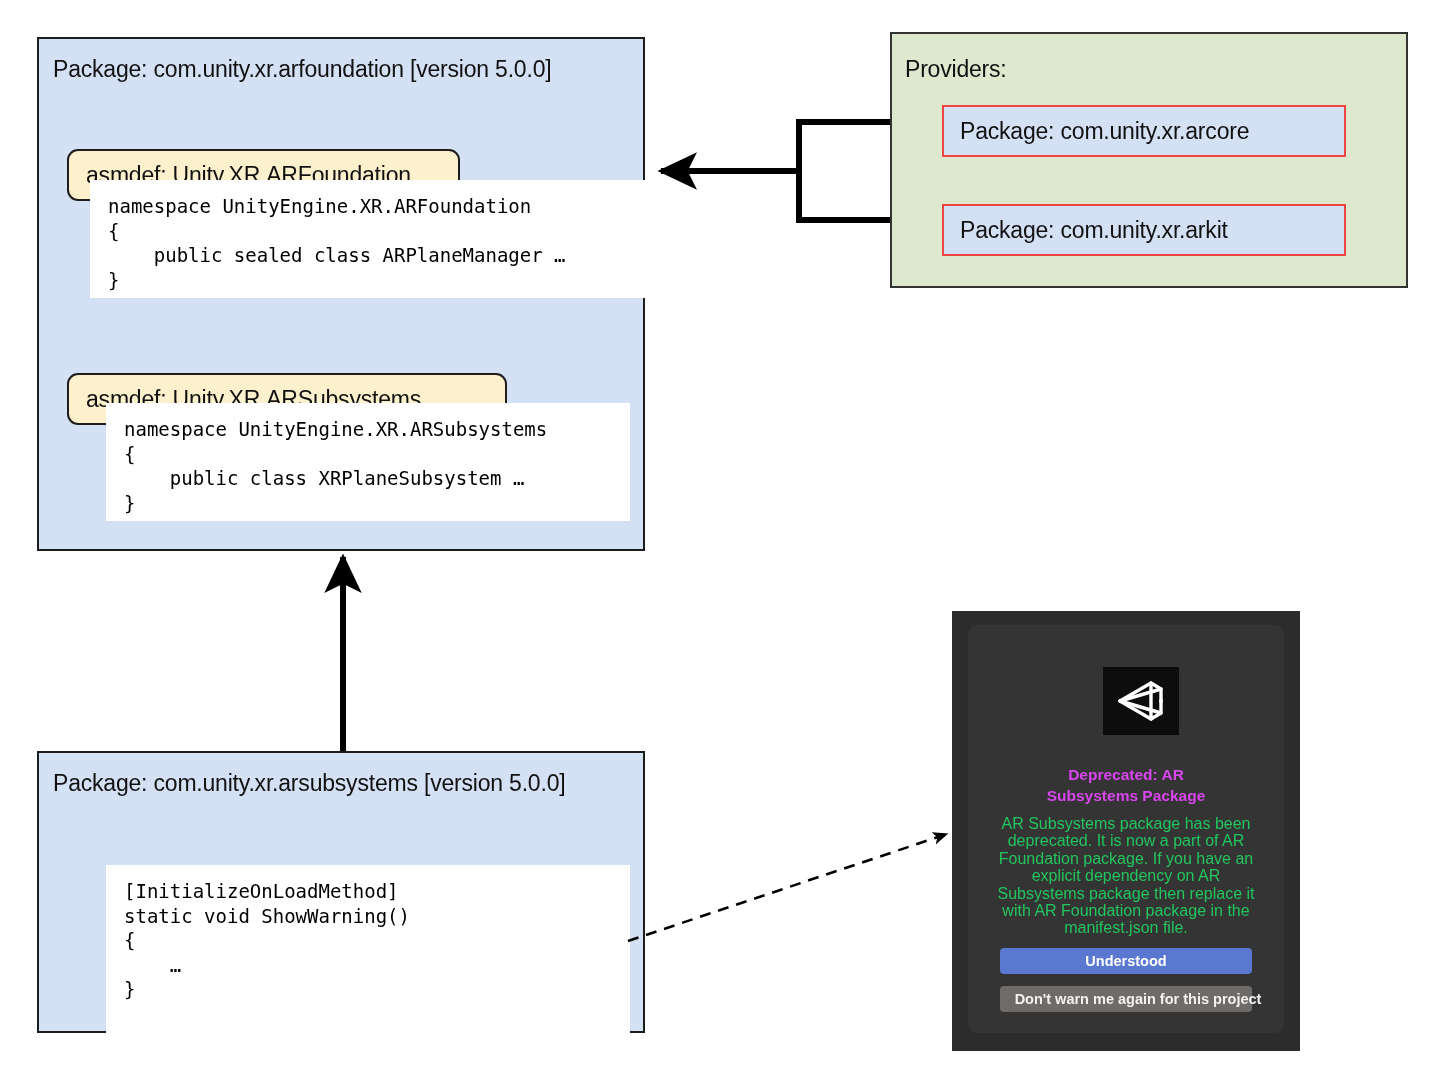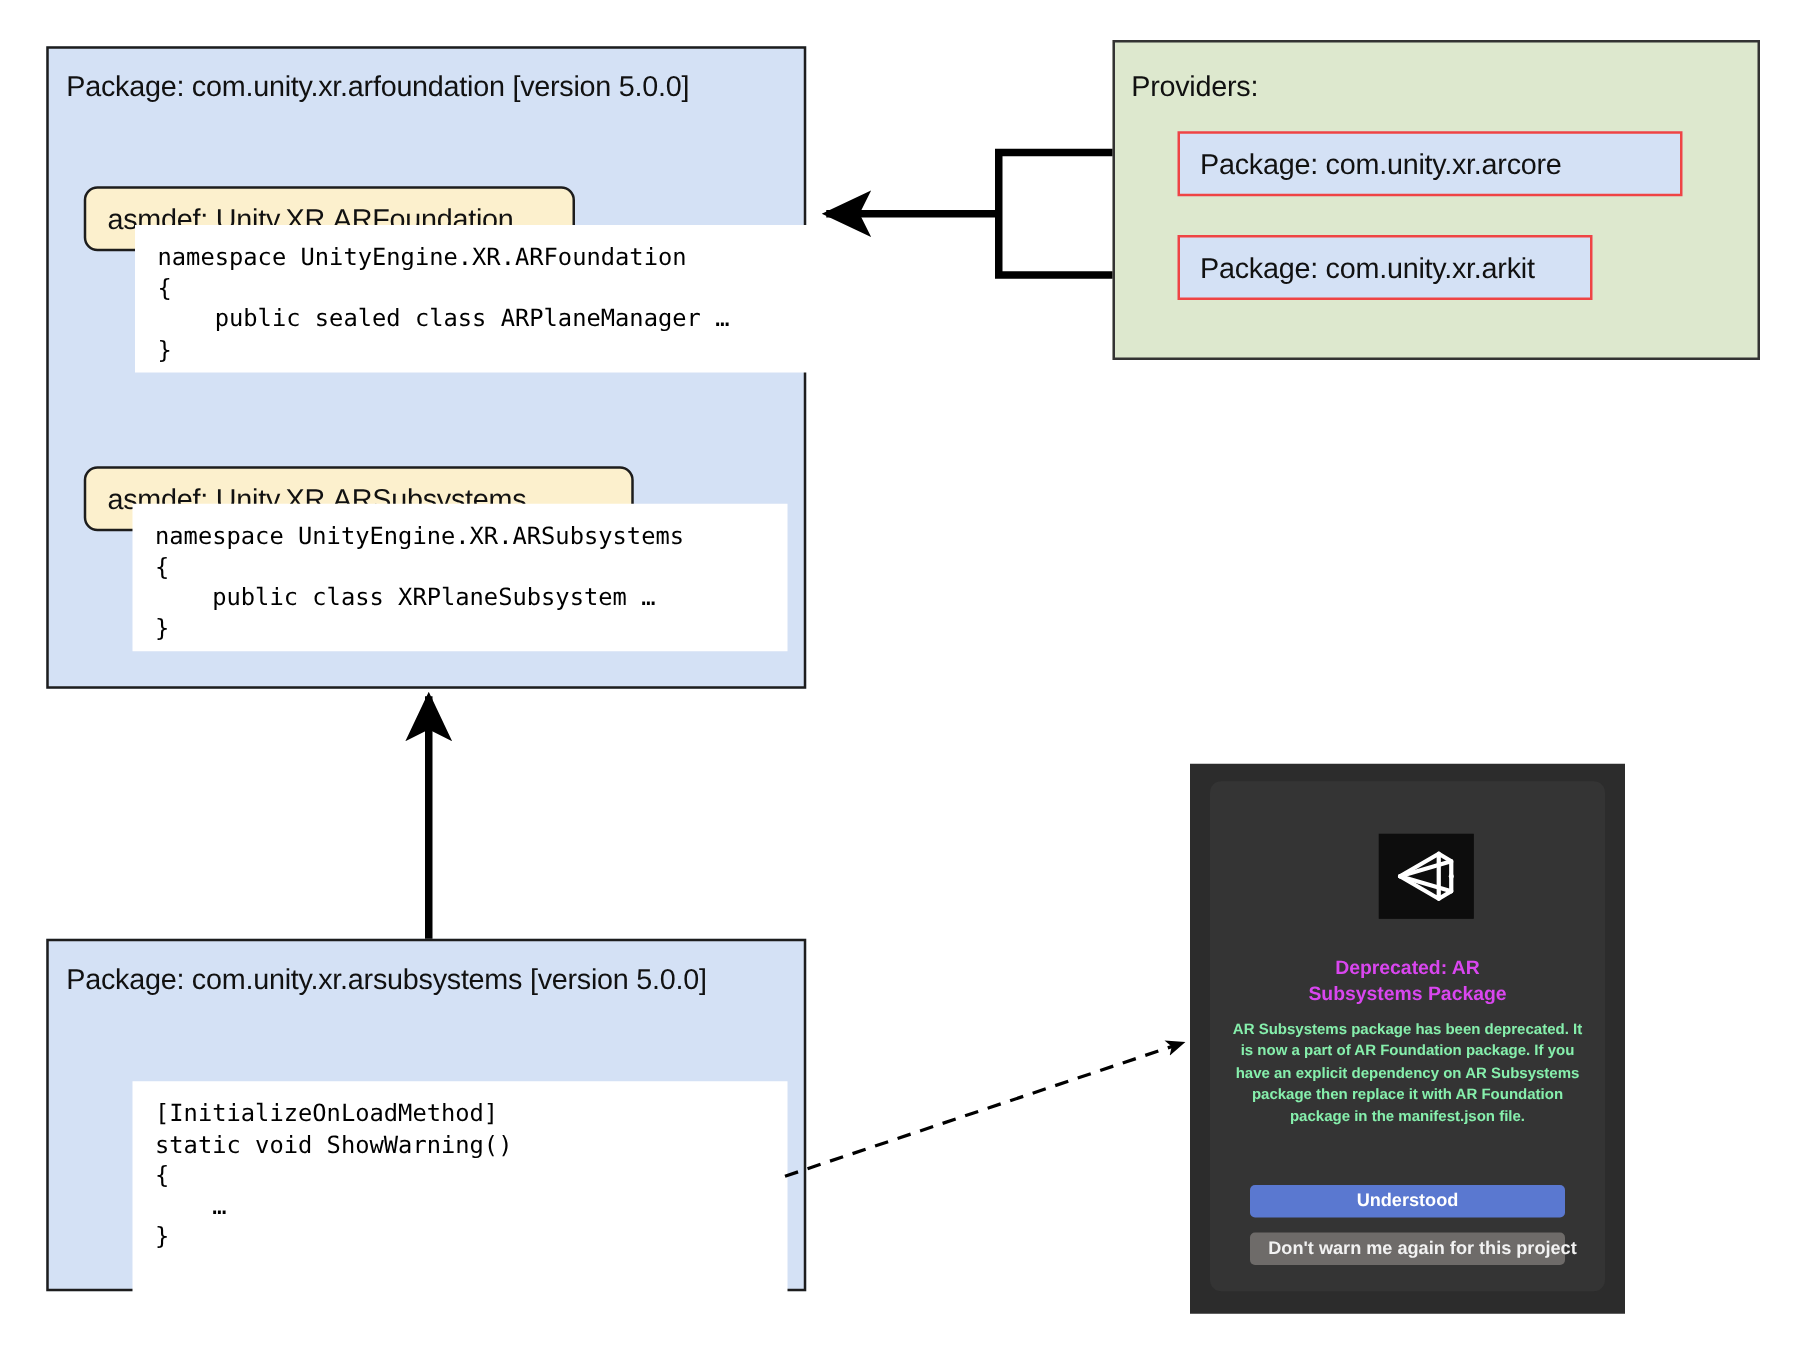--- a/index.html
+++ b/index.html
@@ -130,23 +130,23 @@
     font-weight: bold;
     color: #d946ef;
     line-height: 21px;
   }
   .dlg-body {
     position: absolute;
     left: 18px;
     top: 190px;
     width: 280px;
     text-align: center;
-    font-size: 12px;
-    font-weight: bold;
-    color: #86efac;
+    font-size: 16px;
+    font-weight: normal;
+    color: #22c55e;
     line-height: 17.4px;
   }
   .dlg-btn {
     position: absolute;
     left: 32px;
     width: 252px;
     height: 26px;
     border-radius: 4px;
     box-sizing: border-box;
     display: flex;
@@ -175,21 +175,21 @@
 <body>
 
 <div id="canvas">
 
   <div class="pkg-box" style="left:37px; top:37px; width:608px; height:514px;"></div>
 
   <div class="box-title" style="left:53px; top:56px;">Package: com.unity.xr.arfoundation [version 5.0.0]</div>
 
   <div class="asmdef-pill" style="left:67px; top:106px; width:393px; height:52px;">asmdef: Unity.XR.ARFoundation</div>
 
-  <div class="code-block" style="left:108px; top:180px; width:608px; height:118px;">namespace UnityEngine.XR.ARFoundation
+  <div class="code-block" style="left:90px; top:180px; width:608px; height:118px;">namespace UnityEngine.XR.ARFoundation
 {
     public sealed class ARPlaneManager …
 }</div>
 
   <div class="asmdef-pill" style="left:67px; top:330px; width:440px; height:52px;">asmdef: Unity.XR.ARSubsystems</div>
 
   <div class="code-block" style="left:106px; top:403px; width:524px; height:118px;">namespace UnityEngine.XR.ARSubsystems
 {
     public class XRPlaneSubsystem …
 }</div>
@@ -203,21 +203,21 @@
 {
     …
 }</div>
 
   <div class="prov-box" style="left:890px; top:32px; width:518px; height:256px;"></div>
 
   <div class="box-title" style="left:905px; top:56px;">Providers:</div>
 
   <div class="inner-pkg" style="left:942px; top:105px; width:404px; height:52px;">Package: com.unity.xr.arcore</div>
 
-  <div class="inner-pkg" style="left:942px; top:188px; width:332px; height:52px;">Package: com.unity.xr.arkit</div>
+  <div class="inner-pkg" style="left:942px; top:204px; width:404px; height:52px;">Package: com.unity.xr.arkit</div>
 
   <svg class="connector-svg">
     <defs>
       <marker id="arrow-solid" viewBox="0 0 12 12" refX="10" refY="6" markerWidth="7.2" markerHeight="7.2" orient="auto-start-reverse">
         <path d="M 0 0.8 L 11 6 L 0 11.2 L 2.6 6 Z" fill="#000000"></path>
       </marker>
       <marker id="arrow-dashed" viewBox="0 0 12 12" refX="10" refY="6" markerWidth="6.5" markerHeight="6.5" orient="auto-start-reverse">
         <path d="M 0 1.4 L 11 6 L 0 10.6 L 2.8 6 Z" fill="#000000"></path>
       </marker>
     </defs>

